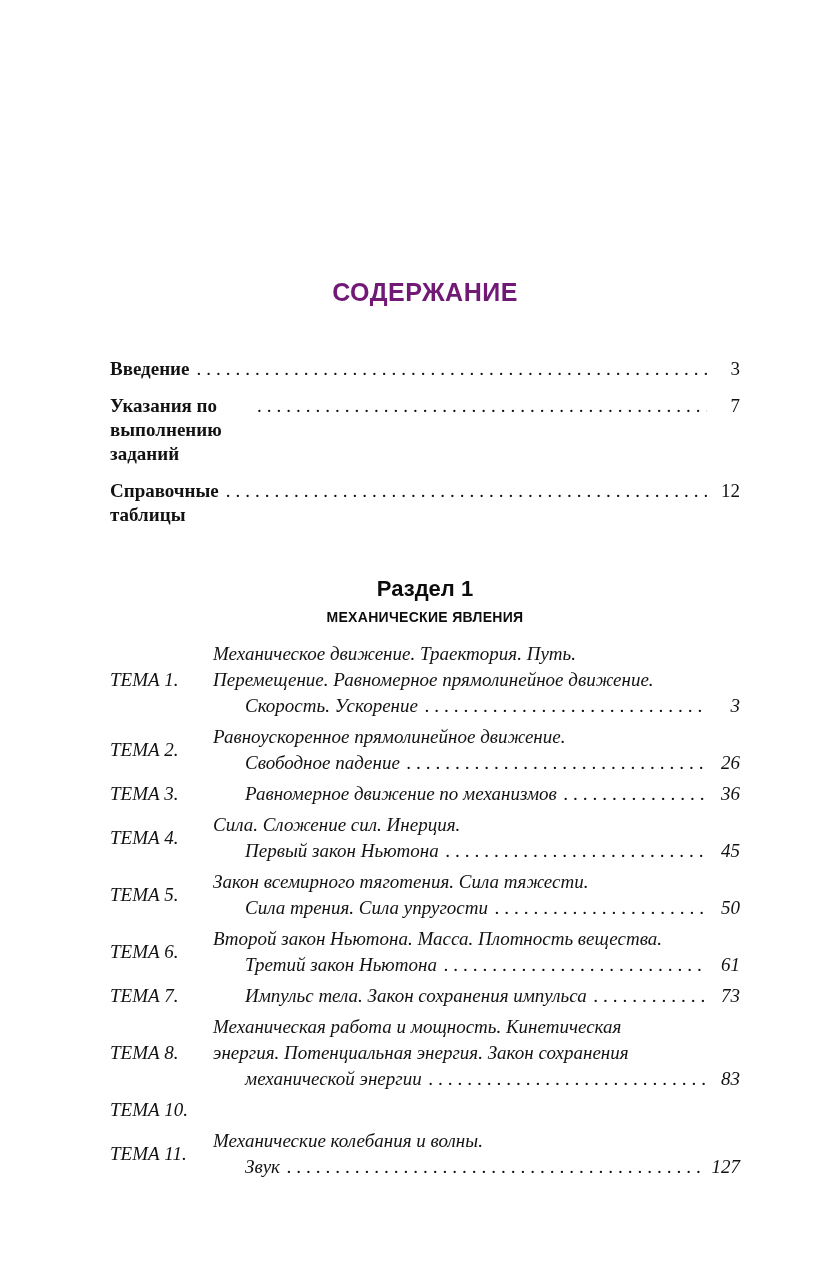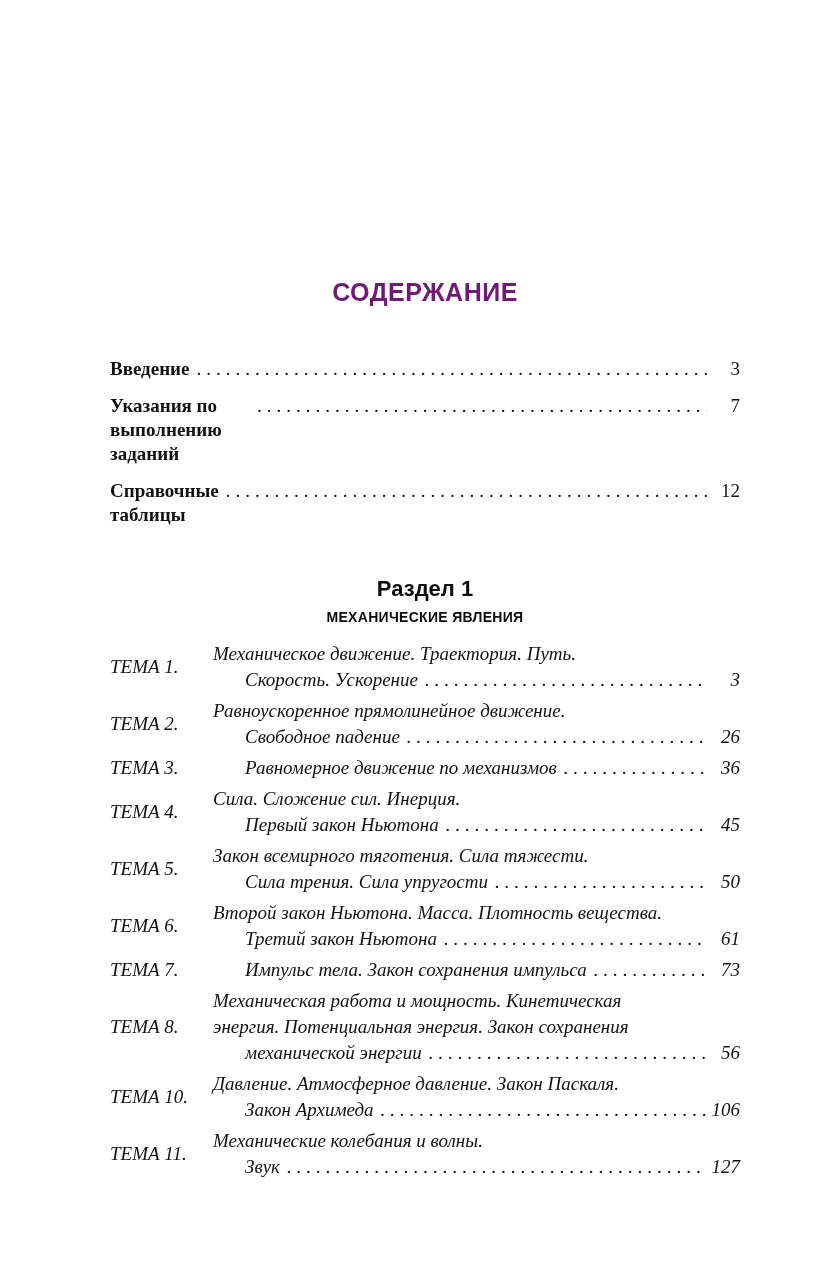--- a/index.html
+++ b/index.html
@@ -117,20 +117,21 @@
     <div class="section-title">МЕХАНИЧЕСКИЕ ЯВЛЕНИЯ</div>
   </div>
 
   <div class="topics">
   <div class="topic-row">
     <div class="topic-label">ТЕМА 1.</div>
     <div class="topic-body">
 
   <div class="topic-line">Механическое движение. Траектория. Путь.</div>
 
+  <div class="topic-line">Перемещение. Равномерное прямолинейное движение.</div>
 <div class="topic-lastrow">
         <span class="lastline">Скорость. Ускорение</span>
         <span class="leader"></span>
         <span class="page-num">3</span>
       </div>
     </div>
   </div>
 
   <div class="topic-row">
     <div class="topic-label">ТЕМА 2.</div>
@@ -209,37 +210,28 @@
   <div class="topic-row">
     <div class="topic-label">ТЕМА 8.</div>
     <div class="topic-body">
 
   <div class="topic-line">Механическая работа и мощность. Кинетическая</div>
 
   <div class="topic-line">энергия. Потенциальная энергия. Закон сохранения</div>
 <div class="topic-lastrow">
         <span class="lastline">механической энергии</span>
         <span class="leader"></span>
-        <span class="page-num">56</span>
+        <span class="page-num">83</span>
       </div>
     </div>
   </div>
 
 
   <div class="topic-row">
     <div class="topic-label">ТЕМА 10.</div>
-    <div class="topic-body">
-
-  <div class="topic-line">Давление. Атмосферное давление. Закон Паскаля.</div>
-<div class="topic-lastrow">
-        <span class="lastline">Закон Архимеда</span>
-        <span class="leader"></span>
-        <span class="page-num">106</span>
-      </div>
-    </div>
   </div>
 
   <div class="topic-row">
     <div class="topic-label">ТЕМА 11.</div>
     <div class="topic-body">
 
   <div class="topic-line">Механические колебания и волны.</div>
 <div class="topic-lastrow">
         <span class="lastline">Звук</span>
         <span class="leader"></span>

